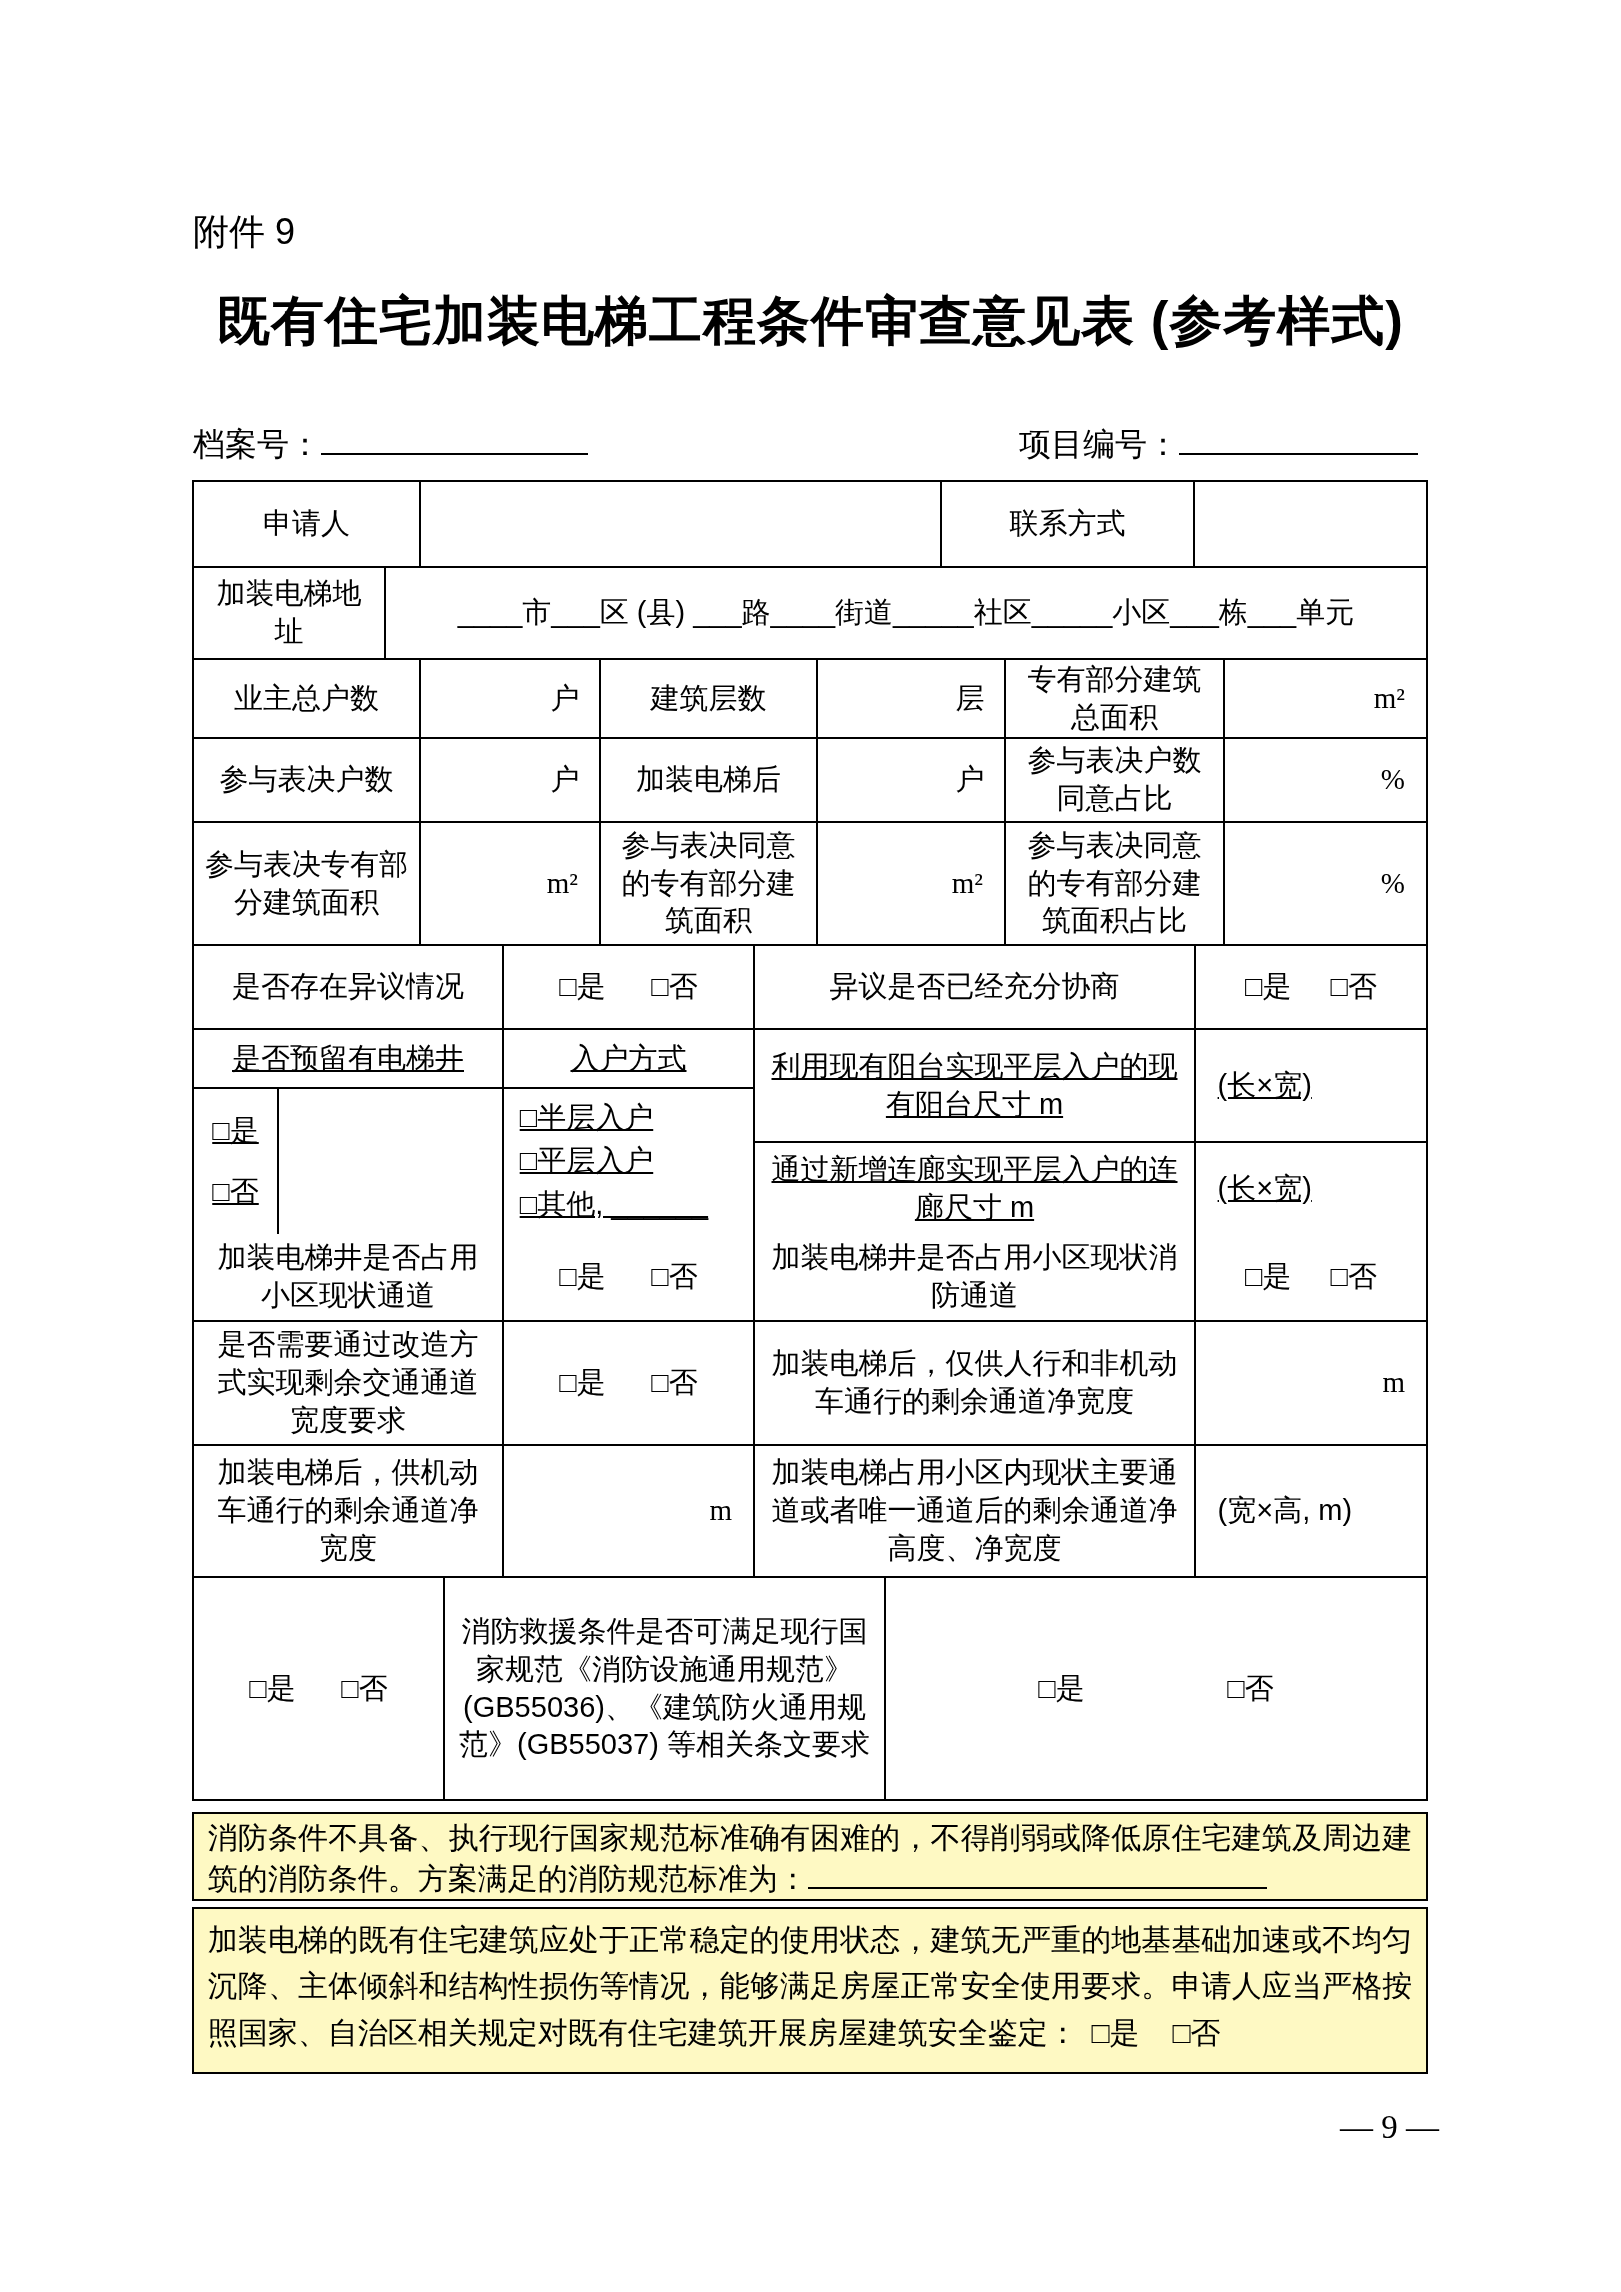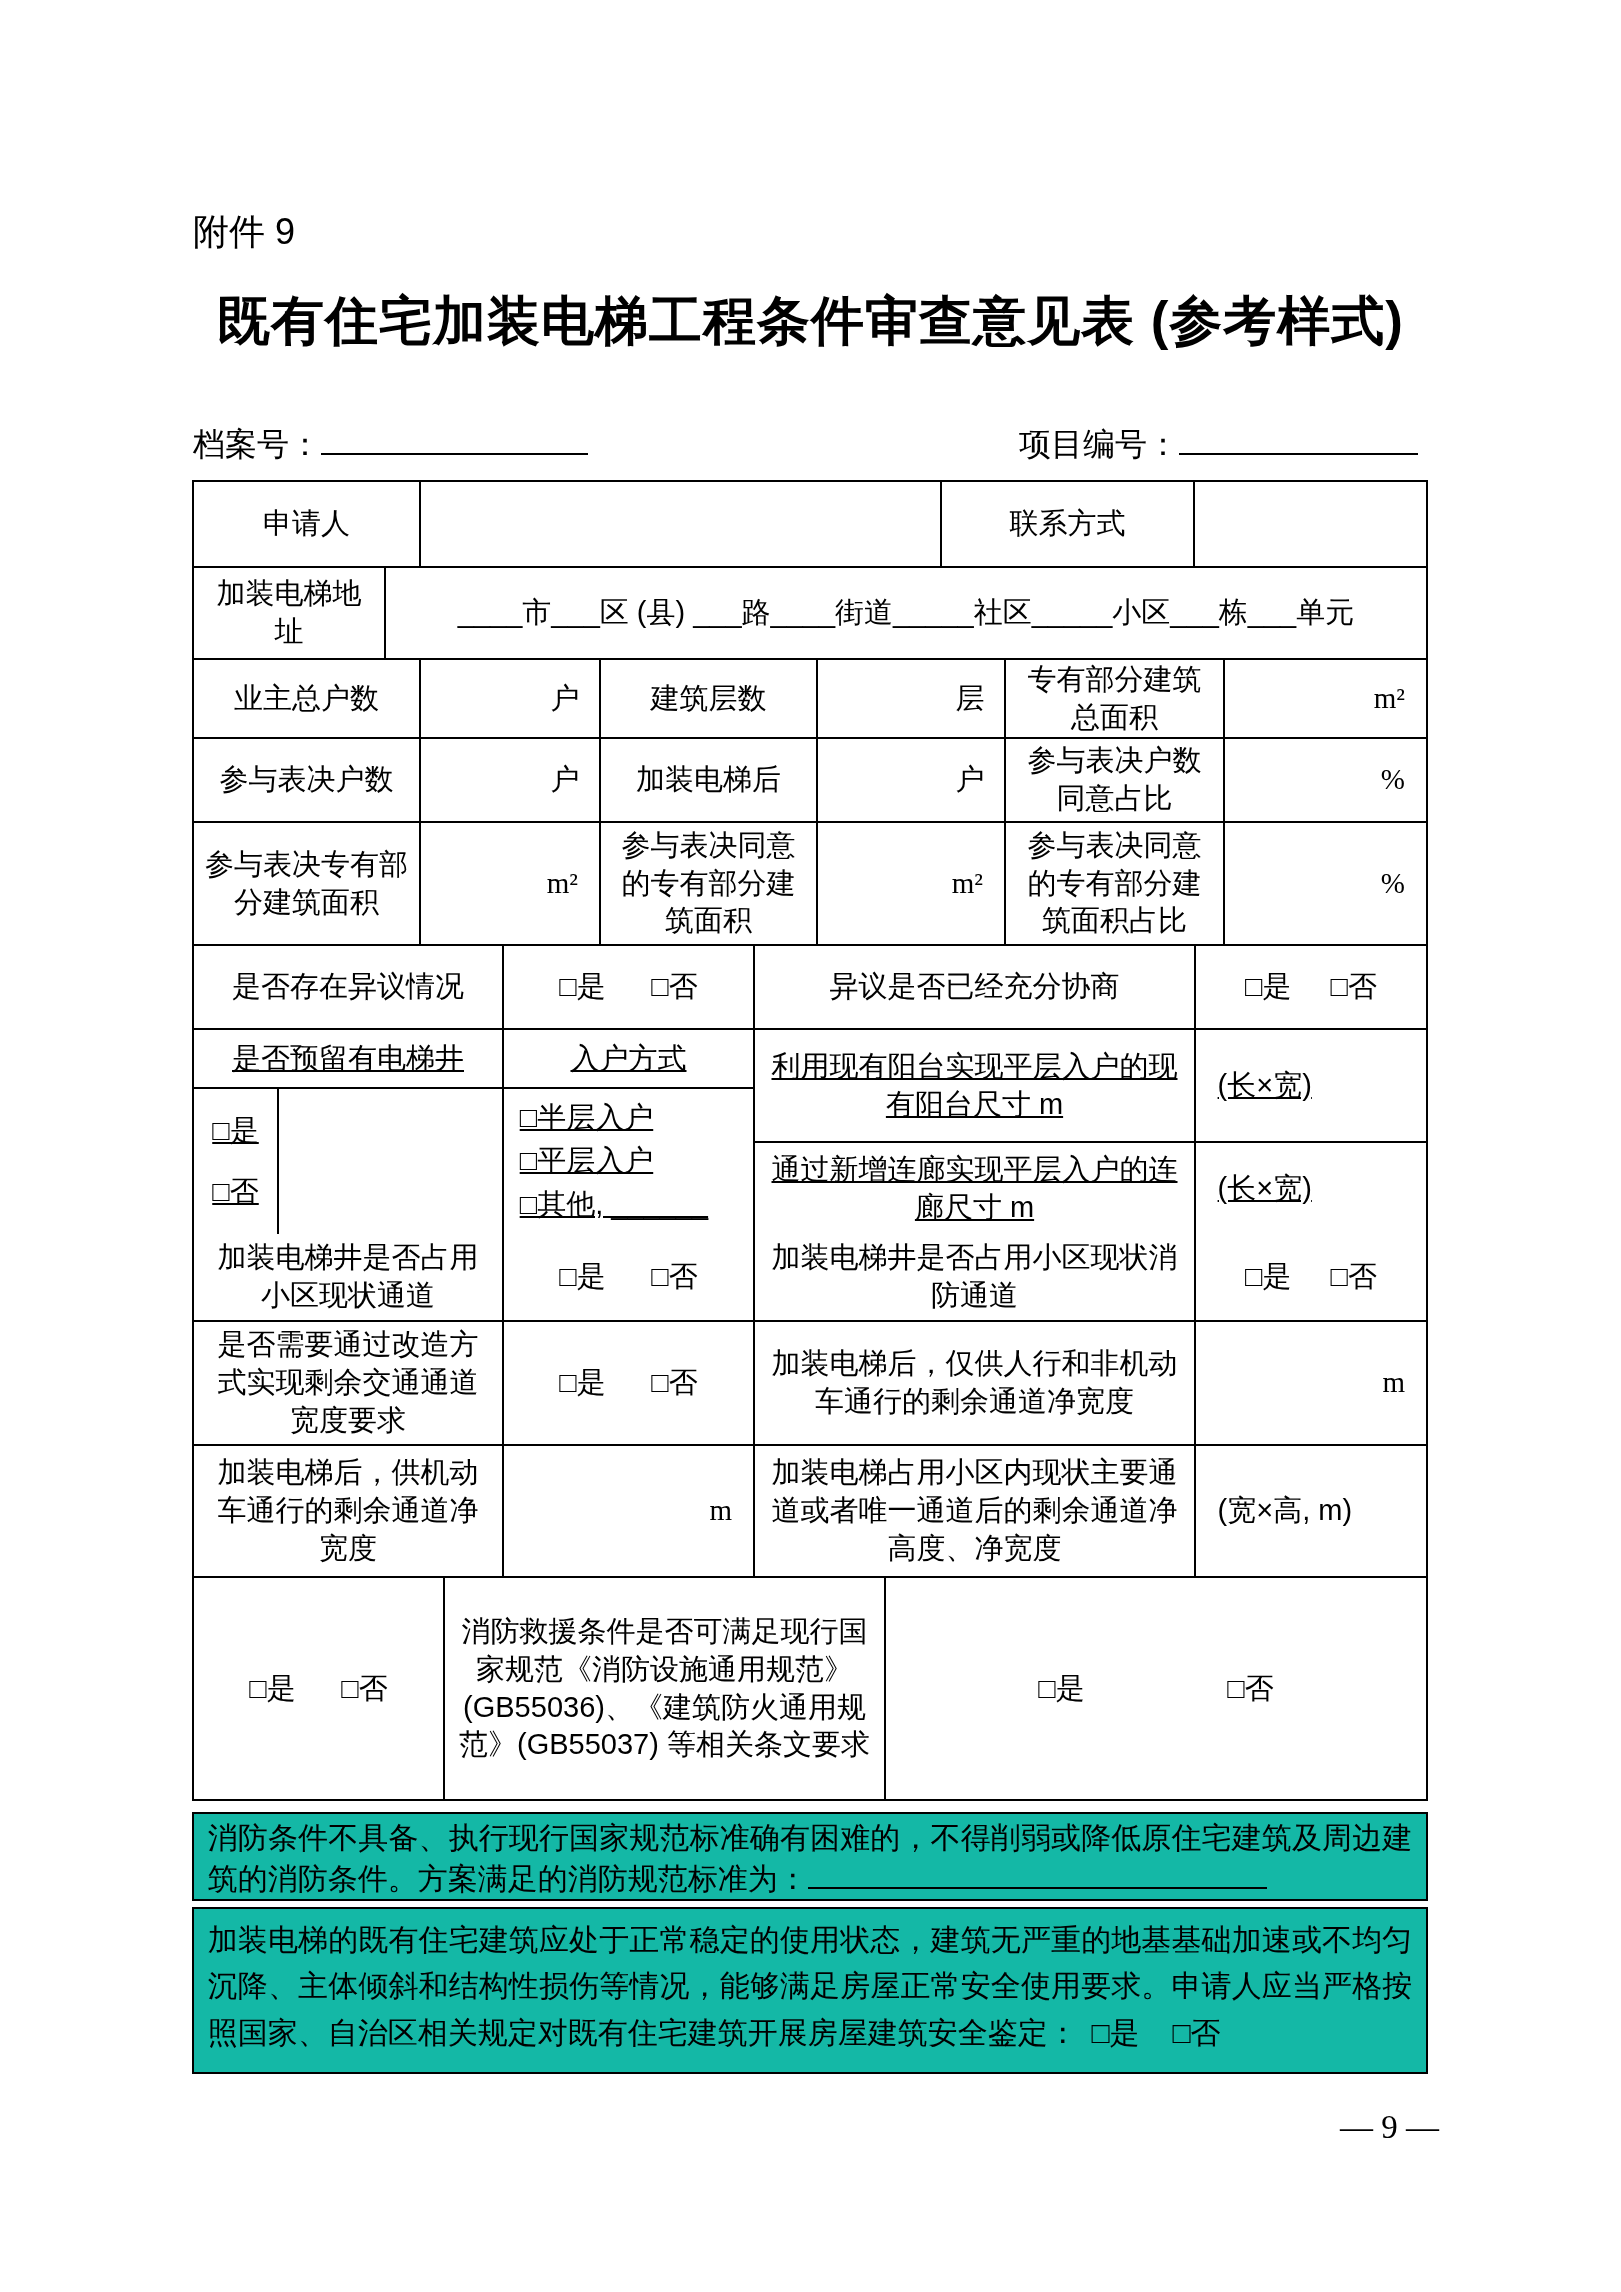--- a/index.html
+++ b/index.html
@@ -68,21 +68,21 @@
   }
   .rightpart { flex:1; }
   .rrow { display:flex; }
   .rrow .cell { border-bottom:none; }
   .rrow.split { border-bottom:2px solid #000; }
 
   .chk { cursor:default; }
 
   
   .note-box {
-    position:absolute; left:192px; width:1236px; background:#14b8a6;
+    position:absolute; left:192px; width:1236px; background:#fef9c3;
     border:2.9px solid #000; font-size:30px; padding:3.9px 13.7px;
     text-align:justify; color:#000;
   }
   .note-fire { top:1812px; height:89px; line-height:1.32; }
   .note-structure { top:1907px; height:167px; line-height:1.55; padding-top:7.8px; }
   .fire-std-line { width:459px; }
   .inline-cb { margin-left:13.7px; }
   .inline-cb + .inline-cb { margin-left:33px; }
 
   .page-number {

